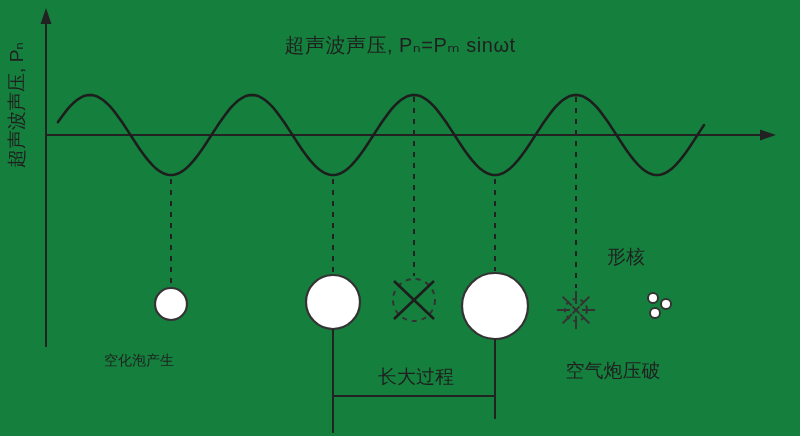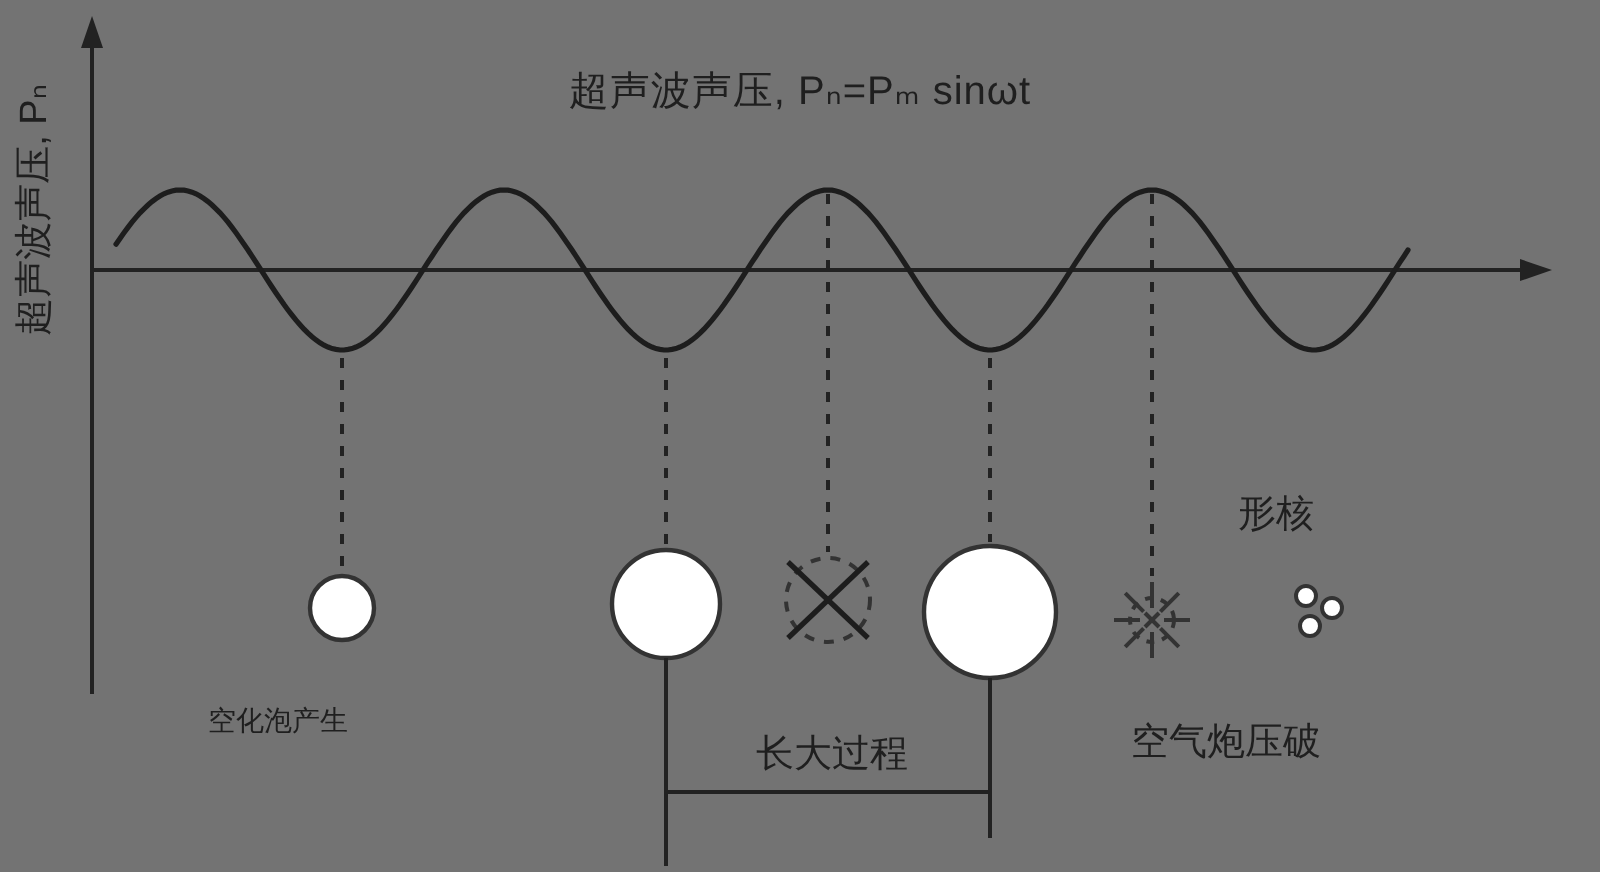--- a/index.html
+++ b/index.html
@@ -1,36 +1,36 @@
 <!DOCTYPE html>
 <html><head>
 <meta charset="utf-8">
 <style>
   html,body{margin:0;padding:0;background:#ffffff;}
   .canvas{
     position:relative;
     width:800px;height:436px;
-    background:#737373;
+    background:#15803d;
     font-family:"Liberation Sans","DejaVu Sans",sans-serif;
     color:#1f1f1f;
     overflow:hidden;
   }
   .canvas svg{position:absolute;left:0;top:0;}
   .txt{position:absolute;white-space:nowrap;color:#1f1f1f;}
   .title{left:230px;top:32px;width:340px;text-align:center;font-size:20px;letter-spacing:.5px;}
   .y-label{
     left:-94px;top:93px;width:220px;height:24px;
     text-align:center;font-size:19px;
     transform:rotate(-90deg);transform-origin:center center;
   }
   .x-label{left:697px;top:153px;font-size:19px;}
   .lbl-gen{left:104px;top:352px;width:140px;text-align:left;font-size:14px;}
   .lbl-grow{left:356px;top:364px;width:120px;text-align:center;font-size:19px;}
   .lbl-collapse{left:543px;top:358px;width:140px;text-align:center;font-size:19px;}
-  .lbl-nucleation{left:607px;top:244px;width:62px;text-align:center;font-size:19px;}
+  .lbl-nucleation{left:607px;top:244px;width:62px;font-size:19px;}
 </style>
 </head>
 <body>
 
 <div class="canvas">
 
   <svg width="800" height="436" viewBox="0 0 800 436">
 
     <g stroke="#222" stroke-width="2">
       <line x1="46" y1="347" x2="46" y2="20"></line>

